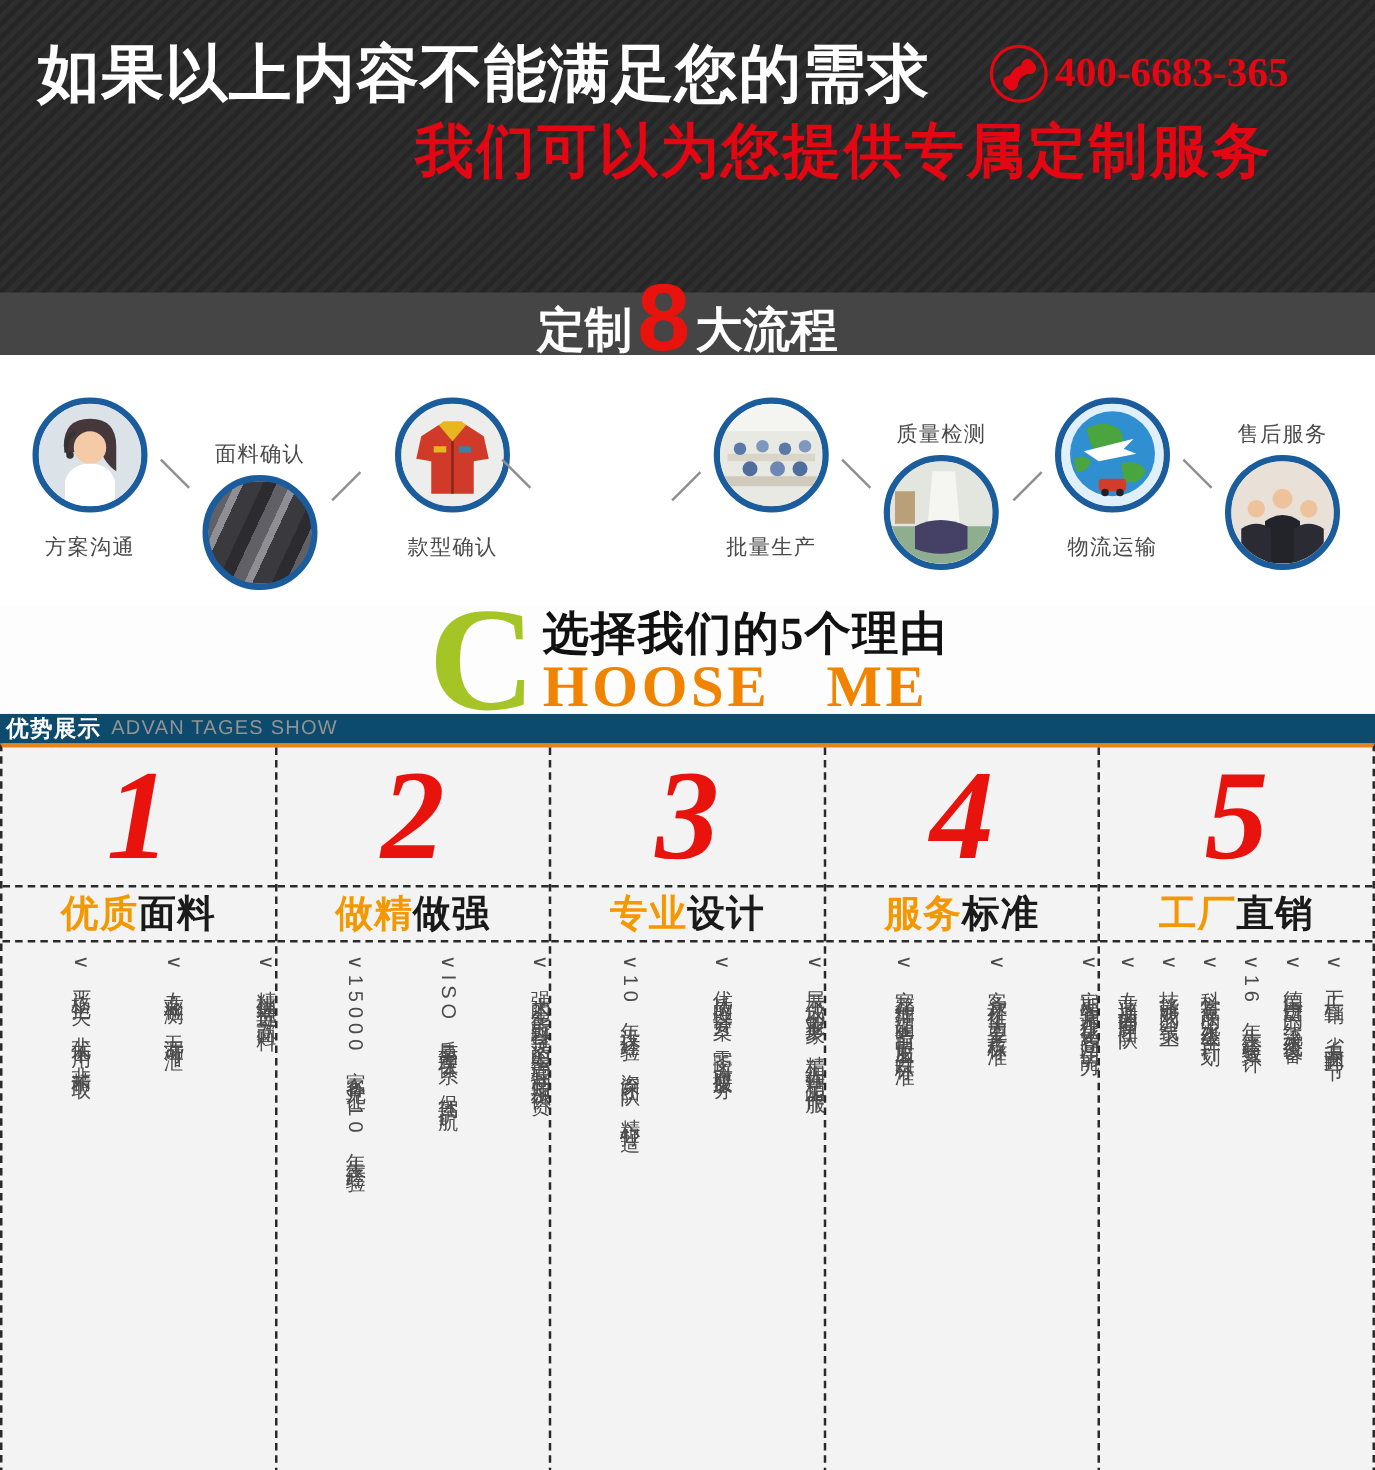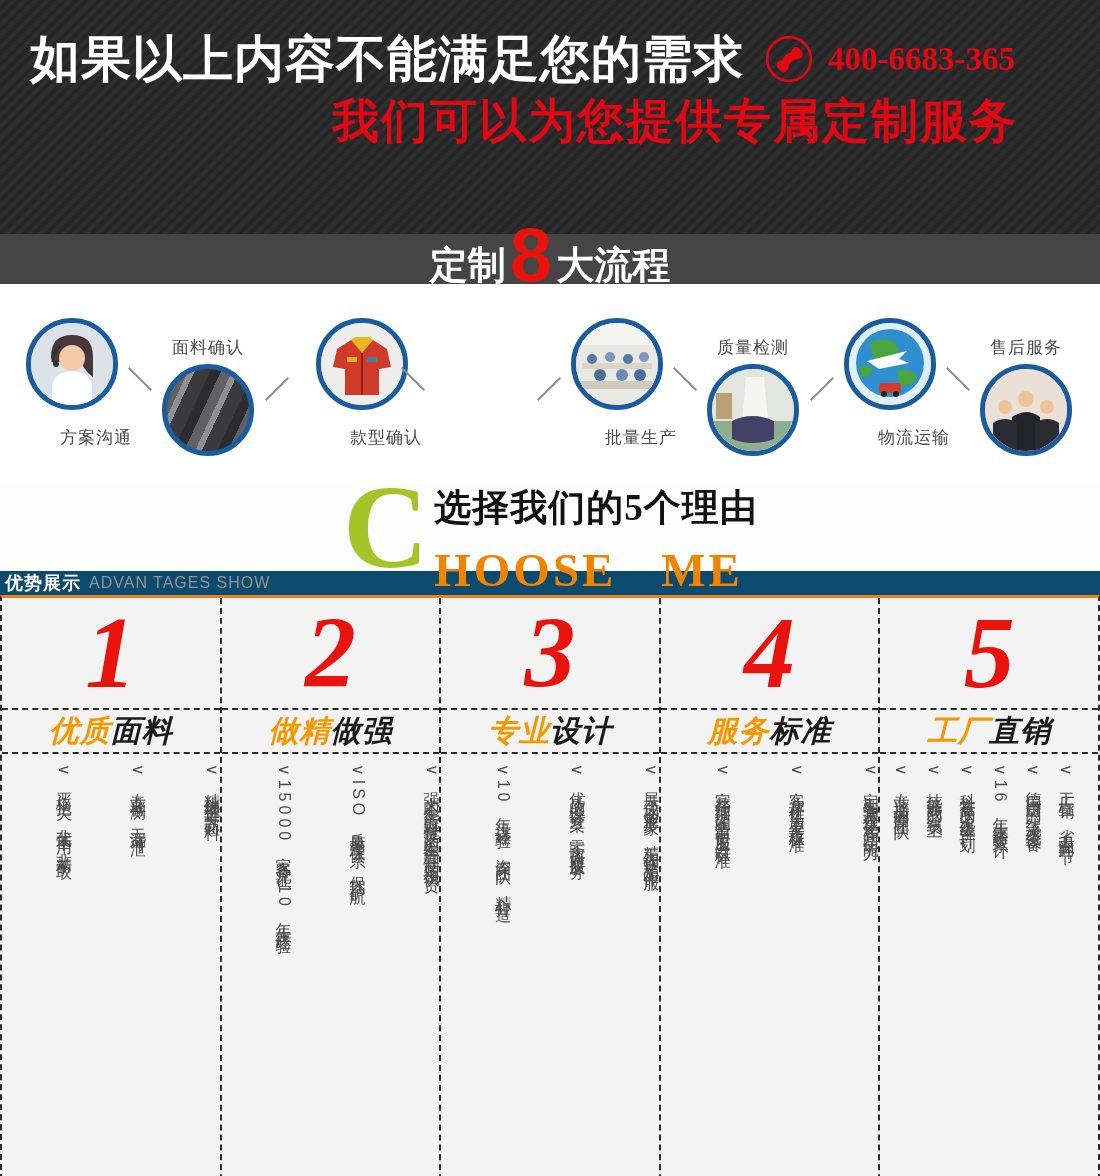--- a/index.html
+++ b/index.html
@@ -4,79 +4,79 @@
 <style>
   html,body{margin:0;padding:0;background:#fff;}
   .page{position:relative;width:1100px;height:1176px;margin:0 auto;overflow:hidden;
         font-family:"Liberation Sans",sans-serif;background:#fff;}
 
   
   .banner{position:relative;width:1100px;height:284px;
     background:repeating-linear-gradient(135deg,#2e2e2e 0 4px,#262626 4px 8px);}
   .banner-line1{position:absolute;left:30px;top:26px;color:#fff;font-size:50px;
     font-weight:900;letter-spacing:1px;white-space:nowrap;}
-  .phone-wrap{position:absolute;left:764px;top:34px;display:flex;align-items:center;gap:10px;}
+  .phone-wrap{position:absolute;left:790px;top:34px;display:flex;align-items:center;}
   .phone-icon{width:50px;height:50px;}
   .phone-number{color:#e30613;font-size:33px;font-weight:900;
     font-family:"Liberation Serif",serif;letter-spacing:0px;margin-left:4px;}
   .banner-line2{position:absolute;left:332px;top:90px;color:#e30613;font-size:47px;
     font-weight:900;letter-spacing:2px;white-space:nowrap;}
   .strip{position:absolute;left:0;bottom:0;width:1100px;height:50px;background:#454545;
     display:flex;align-items:center;justify-content:center;}
   .strip-txt{color:#fff;font-size:38px;font-weight:900;line-height:50px;margin-top:12px;}
   .strip-big{color:#e8130c;font-size:76px;font-weight:900;line-height:50px;
     position:relative;top:-4px;margin:0 4px;font-family:"Liberation Sans",sans-serif;}
 
   
   .process{position:relative;width:1100px;height:200px;background:#fff;}
   .step{position:absolute;width:120px;height:200px;top:0;}
   .circle{position:absolute;left:14px;width:82px;height:82px;border:5px solid #1a5c9c;
     border-radius:50%;overflow:hidden;background:#e8e8e8;}
   .circle svg{display:block;width:82px;height:82px;}
   .step-label{position:absolute;left:0;width:120px;text-align:center;font-size:17px;
     color:#4a4a4a;letter-spacing:1px;}
-  .step.odd .circle{top:34px;} .step.odd .step-label{top:142px;text-align:right;}
+  .step.odd .circle{top:34px;} .step.odd .step-label{top:142px;}
   .step.even .circle{top:80px;} .step.even .step-label{top:52px;}
-  .s1{left:12px;} .s2{left:148px;} .s3{left:302px;} .s4{left:421px;}
+  .s1{left:12px;} .s2{left:148px;margin-top:16px;} .s3{left:302px;} .s4{left:421px;}
   .s5{left:557px;} .s6{left:693px;} .s7{left:830px;} .s8{left:966px;}
   .circle.fabric-bg{background:repeating-linear-gradient(115deg,#2c2c30 0 10px,#606066 10px 20px,#8e8e94 20px 26px,#3a3a3e 26px 40px);}
   .conn{position:absolute;width:32px;height:2px;background:#8f8f8f;}
   .conn.down{transform:rotate(45deg);} .conn.up{transform:rotate(-45deg);}
   .c1{left:124px;top:94px;} .c2{left:261px;top:104px;} .c3{left:397px;top:94px;}
   .c4{left:533px;top:104px;} .c5{left:669px;top:94px;} .c6{left:806px;top:104px;}
   .c7{left:942px;top:94px;}
 
   
   .choose{position:relative;width:1100px;height:87px;background:#fdfdfd;}
   .choose-group{position:absolute;left:343px;top:0;display:flex;}
   .big-c{font-family:"Liberation Serif",serif;font-weight:bold;color:#a5c425;
     font-size:118px;line-height:88px;}
   .choose-right{margin-left:6px;padding-top:4px;}
   .choose-cn{font-family:"Liberation Serif",serif;font-weight:bold;color:#111;
     font-size:37px;line-height:40px;letter-spacing:1px;white-space:nowrap;}
   .choose-en{font-family:"Liberation Serif",serif;font-weight:bold;color:#f08300;
-    font-size:47px;line-height:44px;letter-spacing:3px;word-spacing:30px;white-space:nowrap;margin-top:20px;}
+    font-size:47px;line-height:44px;letter-spacing:3px;word-spacing:30px;white-space:nowrap;}
 
   
   .advbar{width:1100px;height:24px;background:#0c4a6e;display:flex;align-items:center;}
   .advbar-cn{color:#fff;font-size:18px;font-weight:bold;margin-left:5px;letter-spacing:1px;}
   .advbar-en{color:#939393;font-size:16px;margin-left:8px;letter-spacing:1px;}
 
   
   .table{width:1096px;border-top:3px solid #e8821e;background:#f3f3f3;display:flex;
     border-left:2px dashed #2a2a2a;border-right:2px dashed #2a2a2a;}
   .col{flex:1;min-width:0;}
   .col + .col{border-left:2px dashed #2a2a2a;}
   .num-row{height:110px;border-bottom:2px dashed #2a2a2a;display:flex;
     align-items:center;justify-content:center;}
   .num{font-family:"Liberation Serif",serif;font-style:italic;font-weight:bold;
     color:#e8130c;font-size:102px;line-height:100px;}
   .hdr-row{height:42px;border-bottom:2px dashed #2a2a2a;display:flex;
     align-items:center;justify-content:center;font-size:30px;font-weight:bold;
-    letter-spacing:1px;white-space:nowrap;font-style:italic;}
+    letter-spacing:1px;white-space:nowrap;}
   .hdr-accent{color:#f39800;} .hdr-rest{color:#1a1a1a;}
   .col-items{height:446px;padding:10px 22px 0 0;writing-mode:vertical-rl;
     color:#4b4b4b;}
   .v-item{font-size:16px;letter-spacing:4px;line-height:24px;margin-left:50px;}
   .col5 .v-item{margin-left:9px;}
   .footer-space{width:1100px;height:20px;background:#fff;}
 </style>
 </head>
 <body>
 

